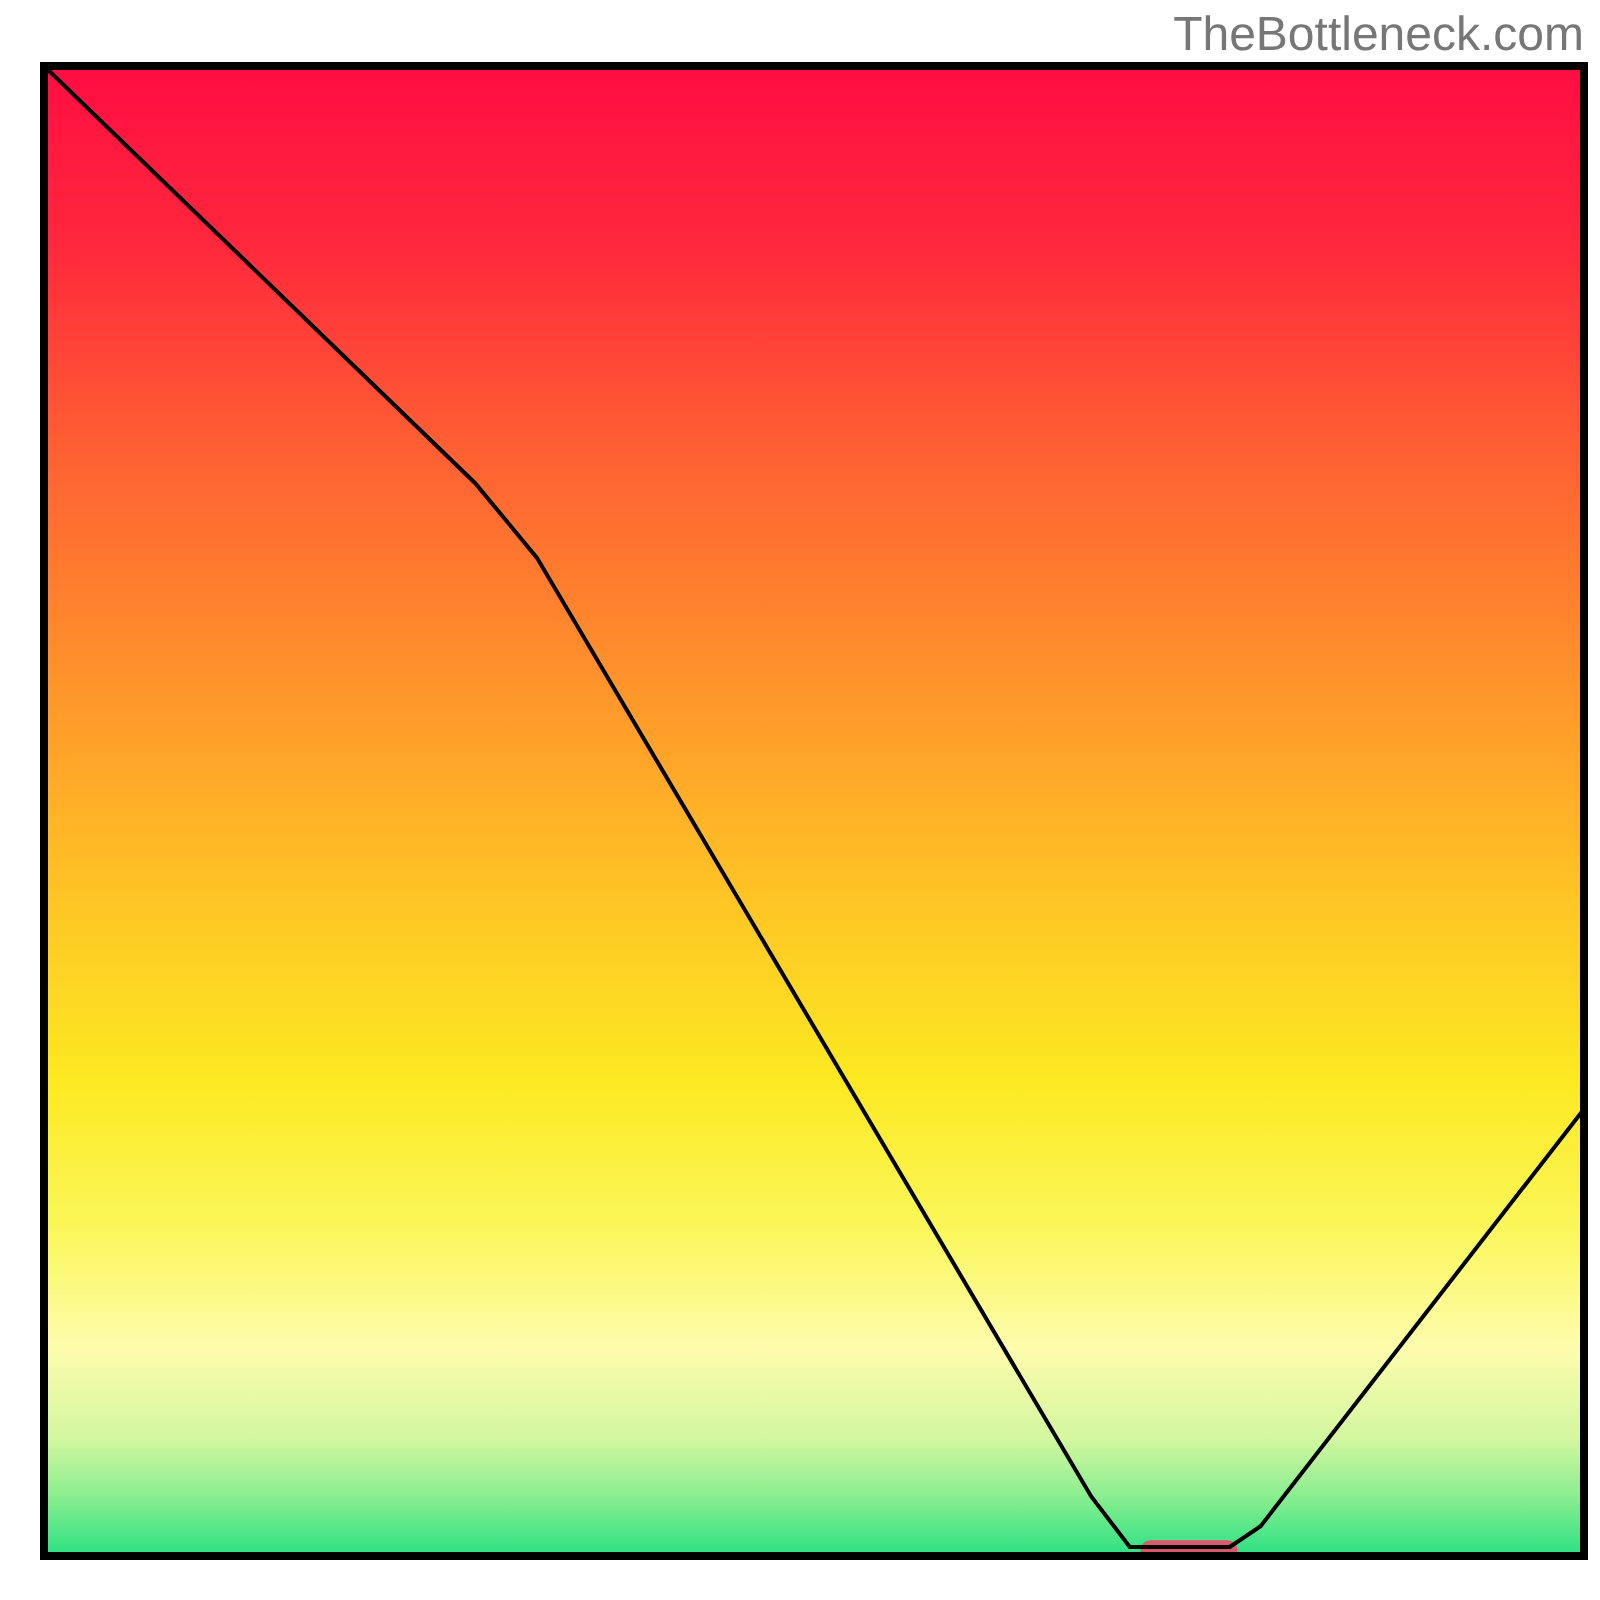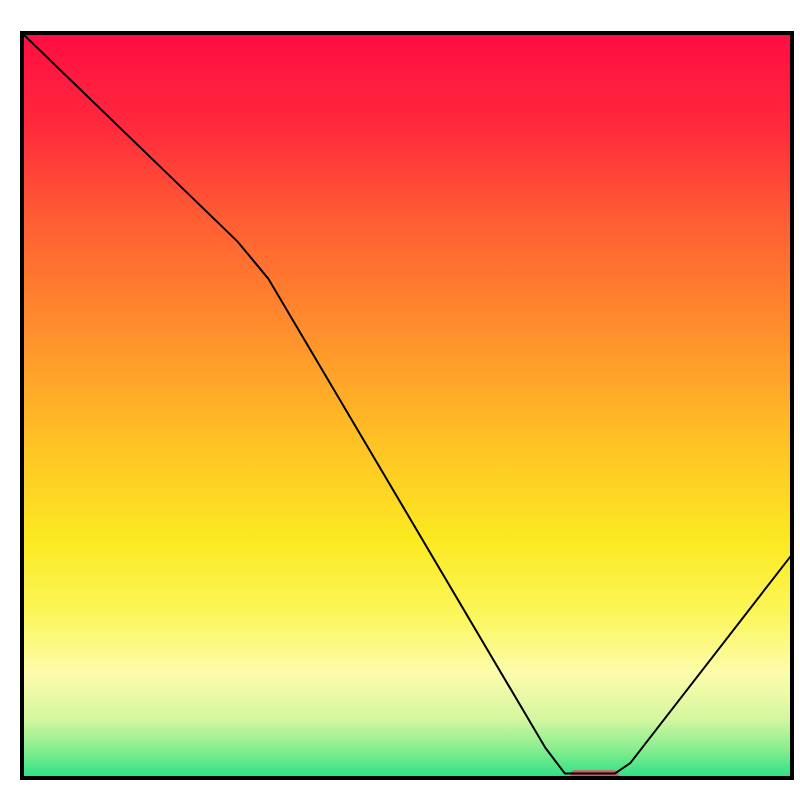--- a/index.html
+++ b/index.html
@@ -25,20 +25,21 @@
     z-index: 3;
   }
   svg {
     display: block;
   }
 </style>
 </head>
 <body>
 
 <div class="chart-container">
+  <div class="watermark">TheBottleneck.com</div>
   <svg id="chart-svg" width="800" height="800">
     <defs>
       <linearGradient id="bg-grad" x1="0" y1="0" x2="0" y2="1">
           <stop offset="0.0%" stop-color="#ff0d42"></stop>
           <stop offset="12.0%" stop-color="#ff283c"></stop>
           <stop offset="25.0%" stop-color="#ff5d33"></stop>
           <stop offset="40.0%" stop-color="#ff8f2c"></stop>
           <stop offset="55.0%" stop-color="#ffc225"></stop>
           <stop offset="68.0%" stop-color="#fce921"></stop>
           <stop offset="78.0%" stop-color="#fbf75a"></stop>

